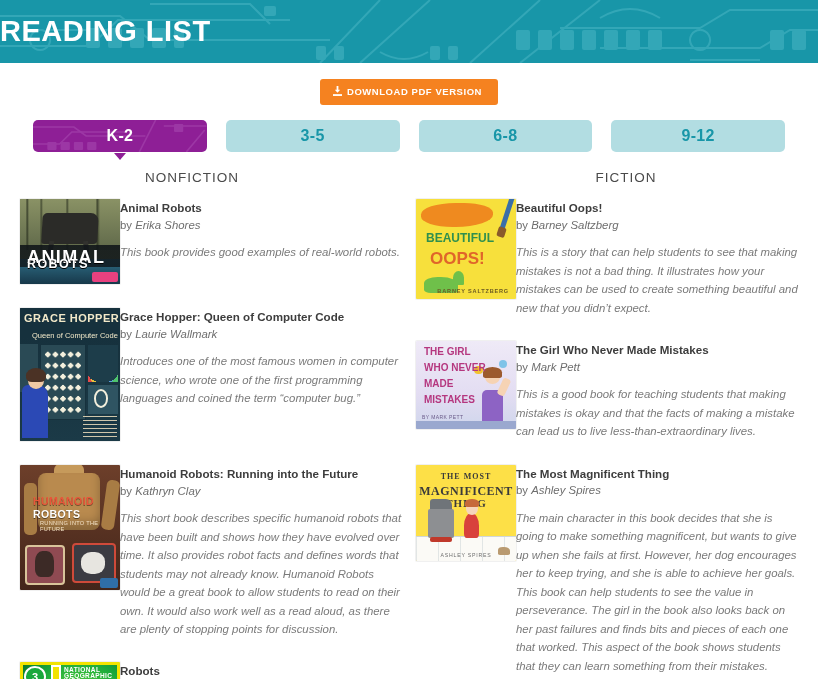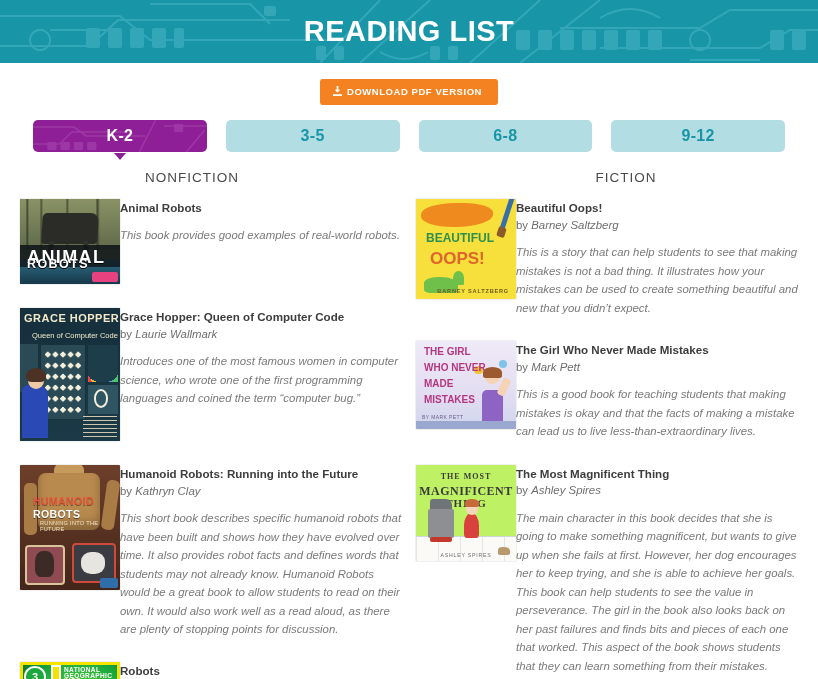--- a/index.html
+++ b/index.html
@@ -22,21 +22,21 @@
   }
   .banner-circuit {
     position: absolute;
     inset: 0;
     opacity: 0.5;
   }
   .banner-title {
     position: relative;
     z-index: 2;
     line-height: 63px;
-    text-align: center;
+    text-align: left;
     color: #ffffff;
     font-size: 29px;
     font-weight: bold;
     letter-spacing: 0.5px;
   }
 
   
   .dl-wrap {
     width: 818px;
     text-align: center;
@@ -277,21 +277,21 @@
   .cv-girl .girl-head { position:absolute; right:16%; top:33%; width:15%; height:16%; background:#f6d3b4; border-radius:50%; }
   .cv-girl .girl-hair { position:absolute; right:14%; top:30%; width:19%; height:12%; background:#9c5a2e; border-radius:50% 50% 20% 20%; }
   .cv-girl .girl-body { position:absolute; right:13%; bottom:6%; width:21%; height:38%; background:#8d63c4; border-radius:5px 5px 2px 2px; }
   .cv-girl .girl-arm { position:absolute; right:8%; top:42%; width:8%; height:20%; background:#f6d3b4; transform:rotate(25deg); border-radius:3px; }
   .cv-girl .ball1 { position:absolute; right:33%; top:28%; width:9%; height:10%; background:#f2c230; border-radius:50%; }
   .cv-girl .ball2 { position:absolute; right:9%; top:22%; width:8%; height:9%; background:#7fc3e8; border-radius:50%; }
   .cv-girl .bot { position:absolute; left:0; right:0; bottom:0; height:9%; background:#9aa8cf; }
   .cv-girl .auth { position:absolute; left:6%; bottom:10%; font-size:5px; color:#6b5b8a; letter-spacing:.4px; }
 
   
-  .cv-magn { height:96px; background:#bef264; }
+  .cv-magn { height:96px; background:#fde047; }
   .cv-magn .mt { position:absolute; left:0; right:0; text-align:center; color:#3a3a3a; font-family:"Liberation Serif", serif; font-weight:bold; }
   .cv-magn .ground { position:absolute; left:0; right:0; bottom:0; height:26%;
     background:#fbfaf6;
     border-top:1px solid #cfd6d9;
     background-image: linear-gradient(90deg, rgba(150,170,180,.25) 1px, transparent 1px);
     background-size: 22% 100%;
   }
   .cv-magn .girl2-body { position:absolute; left:48%; bottom:24%; width:15%; height:26%; background:#d8413c; border-radius:50% 50% 18% 18%; }
   .cv-magn .girl2-head { position:absolute; left:50%; bottom:48%; width:12%; height:13%; background:#f5d6bb; border-radius:50%; }
   .cv-magn .girl2-hair { position:absolute; left:49%; bottom:56%; width:14%; height:8%; background:#c66a3a; border-radius:50% 50% 20% 20%; }
@@ -409,20 +409,21 @@
           <div class="robot"></div>
           <div class="water"></div>
           <div class="band"></div>
           <div class="t1">ANIMAL</div>
           <div class="t2">ROBOTS</div>
           <div class="pink"></div>
         </div>
       </div>
       <div class="book-info">
         <div class="book-title">Animal Robots</div>
+        <div class="book-author"><span class="by">by </span><span>Erika Shores</span></div>
         <div class="book-desc">This book provides good examples of real-world robots.</div>
       </div>
     </div>
 
     <div class="book">
       <div class="book-cover-cell">
         <div class="cover cv-grace">
           <div class="sky"></div>
           <div class="side"></div>
           <div class="panel">

